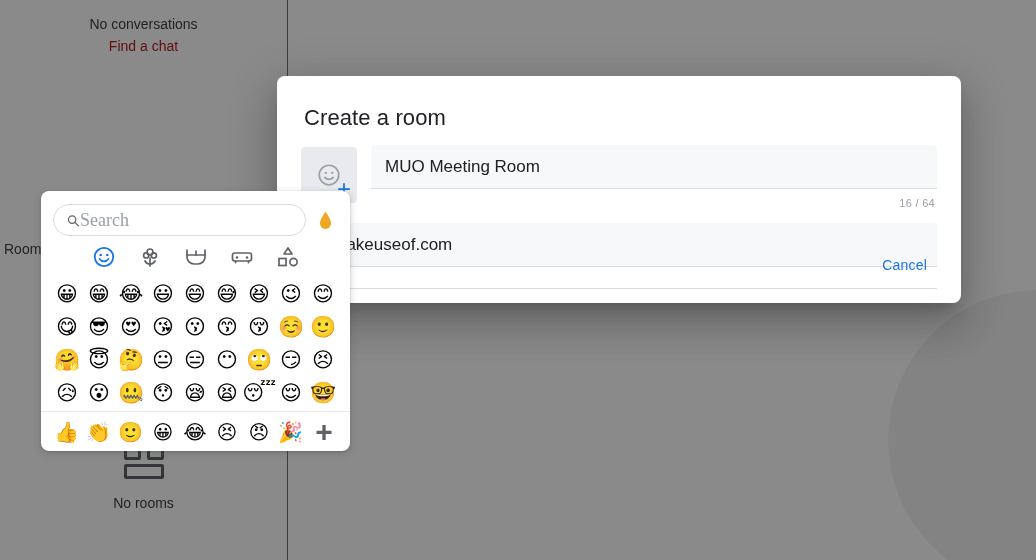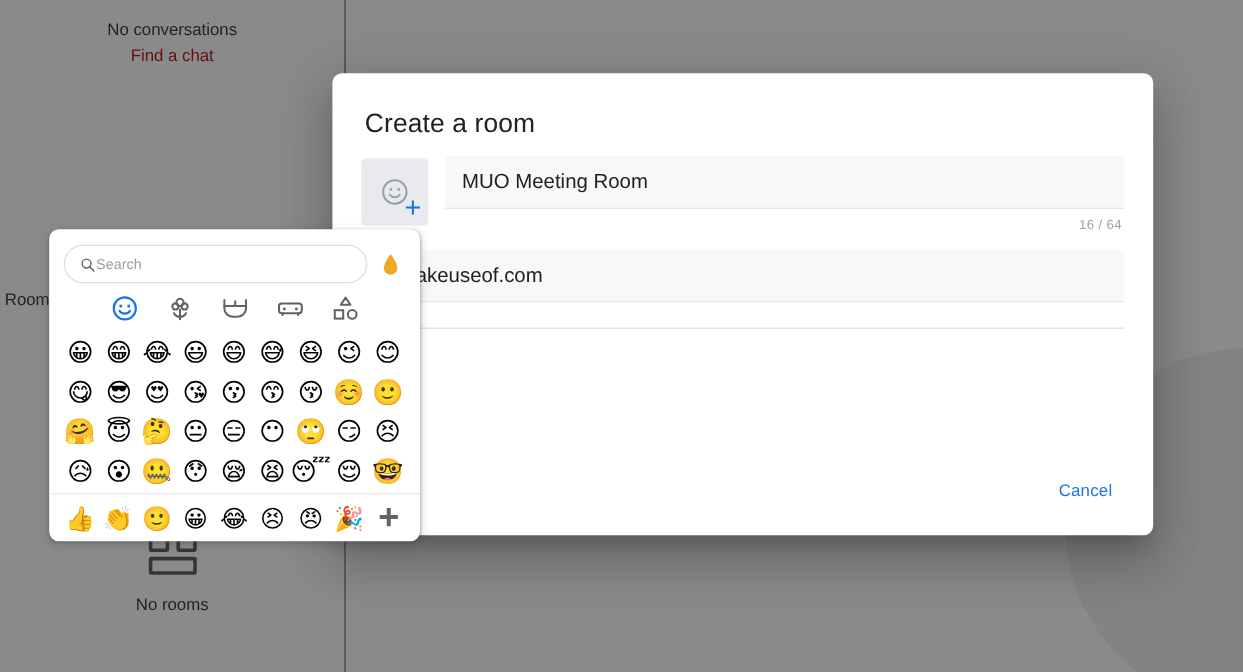--- a/index.html
+++ b/index.html
@@ -54,21 +54,21 @@
   .rooms-icon i.b3 { left: 2px;  top: 19px; width: 40px; height: 15px; }
 
   
   .scrim {
     position: absolute; inset: 0;
     background: rgba(0,0,0,0.46);
   }
 
   
   .dialog {
-    position: absolute; left: 277px; top: 61px; width: 684px; height: 385px;
+    position: absolute; left: 277px; top: 76px; width: 684px; height: 227px;
     background: #ffffff; border-radius: 8px;
     box-shadow: 0 11px 15px -7px rgba(0,0,0,.2),
                 0 24px 38px 3px rgba(0,0,0,.14),
                 0 9px 46px 8px rgba(0,0,0,.12);
     overflow: hidden;
   }
   .dialog-title {
     font-size: 22px; color: #202124; font-weight: 400;
     padding: 29px 0 0 27px; letter-spacing: .1px;
   }
@@ -129,22 +129,22 @@
     box-shadow: 0 2px 6px 2px rgba(60,64,67,.15), 0 1px 2px 0 rgba(60,64,67,.3);
     overflow: hidden; display: flex; flex-direction: column;
   }
   .picker-top { display: flex; align-items: center; padding: 13px 12px 0 12px; }
   .search-box {
     flex: 1; height: 32px; border: 1px solid #dadce0; border-radius: 16px;
     display: flex; align-items: center; padding: 0 12px; background: #fff;
   }
   .search-input {
     border: none; outline: none; background: transparent;
-    font-size: 12px; color: #202124; margin-left: 0; width: 100%;
-    font-family: Liberation Sans, sans-serif;
+    font-size: 18px; color: #202124; margin-left: 0; width: 100%;
+    font-family: Liberation Serif, serif;
   }
   .search-input::placeholder { color: #9aa0a6; }
   .tone-drop {
     width: 26px; height: 26px; margin-left: 6px; cursor: pointer;
     display: flex; align-items: center; justify-content: center;
   }
   .cat-row {
     display: flex; justify-content: center; gap: 22px;
     padding: 9px 0 6px 0;
   }

